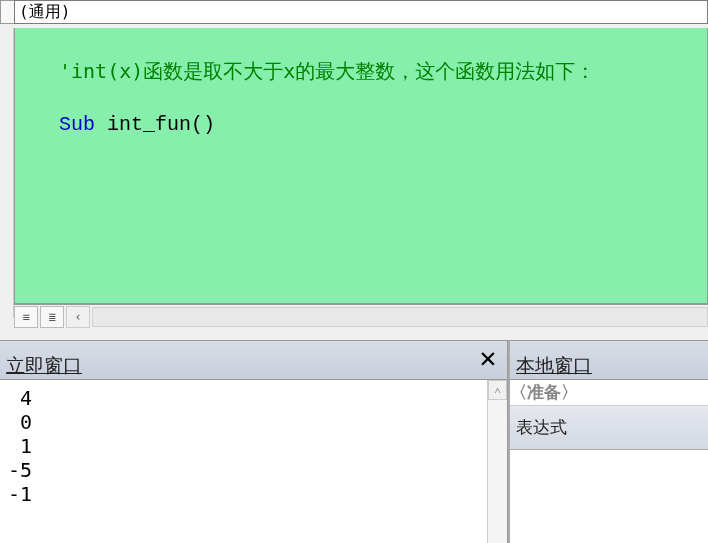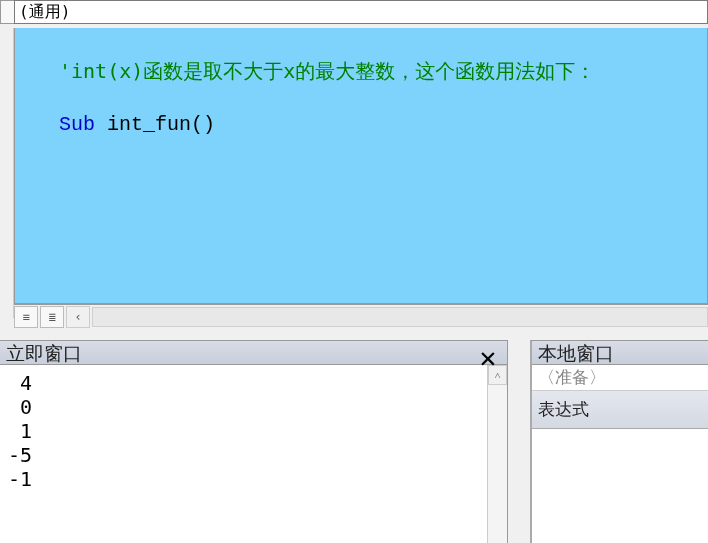--- a/index.html
+++ b/index.html
@@ -45,21 +45,21 @@
     height: 290px;
     background: #f0f0f0;
     border-right: 1px solid #ccc;
   }
   .code-pane {
     position: absolute;
     left: 14px;
     top: 28px;
     right: 0;
     height: 276px;
-    background: #7dd3fc;
+    background: #86efac;
     border: 1px solid #999;
     border-top: none;
     padding: 4px 0 4px 44px;
     font-family: "Consolas", "SimSun", monospace;
     font-size: 20px;
     line-height: 26px;
     white-space: pre;
     overflow: hidden;
   }
   .code-line { white-space: pre; }
@@ -110,29 +110,30 @@
   .immediate-panel {
     width: 508px;
     border: 1px solid #999;
     border-left: none;
     border-bottom: none;
     display: flex;
     flex-direction: column;
     background: #fff;
   }
   .panel-header {
-    height: 24px;
+    height: 39px;
     background: linear-gradient(#d8dce6, #c8cfdb);
     border-bottom: 1px solid #999;
     display: flex;
-    align-items: flex-start;
+    align-items: flex-end;
     padding-left: 6px;
     font-size: 19px;
     color: #222;
     position: relative;
+    text-decoration: underline;
   }
   .close-x {
     position: absolute;
     right: 4px;
     top: 1px;
     width: 30px;
     height: 30px;
     display: flex;
     align-items: center;
     justify-content: center;
@@ -174,33 +175,33 @@
   .vscroll-track { flex: 1; background: #f4f4f4; }
   .locals-panel {
     flex: 1;
     border: 1px solid #999;
     border-right: none;
     border-bottom: none;
     border-left: 2px solid #aaa;
     display: flex;
     flex-direction: column;
     background: #fff;
-    margin-left: 22px;
+    margin-left: 0;
   }
   .locals-status {
     height: 26px;
     border-bottom: 1px solid #ccc;
     display: flex;
     align-items: center;
-    padding-left: 6px;
     font-size: 17px;
     color: #888;
+    font-weight: bold;
   }
   .locals-colhead {
-    height: 38px;
+    height: 44px;
     background: linear-gradient(#e4e7ee, #d4d9e2);
     border-bottom: 1px solid #aaa;
     display: flex;
     align-items: center;
     padding-left: 6px;
     font-size: 17px;
     color: #222;
   }
   .locals-body {
     flex: 1;

